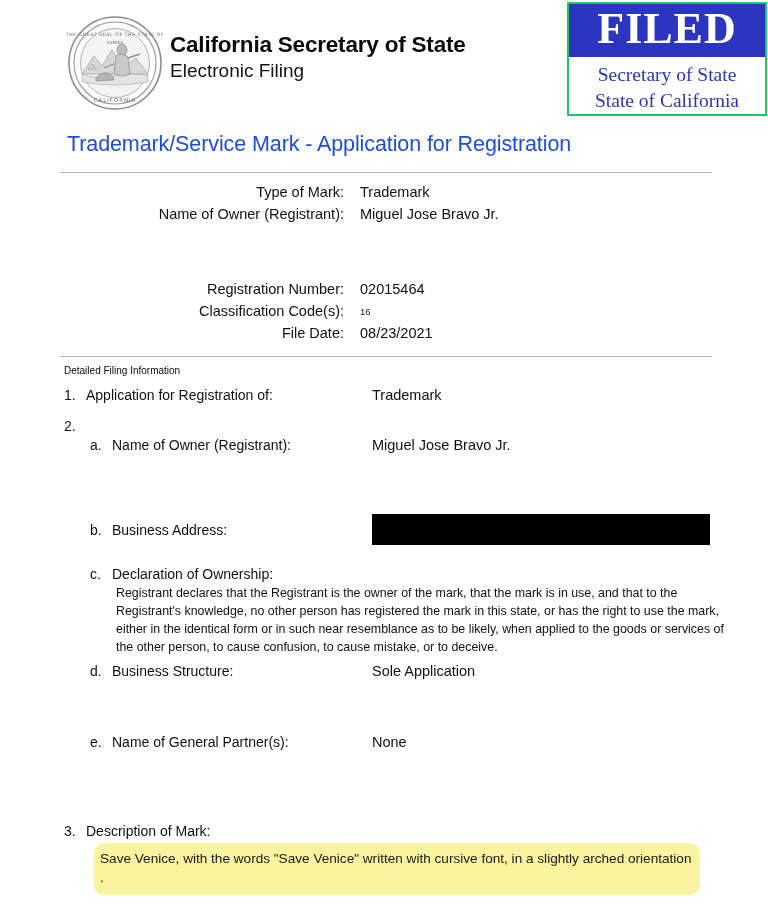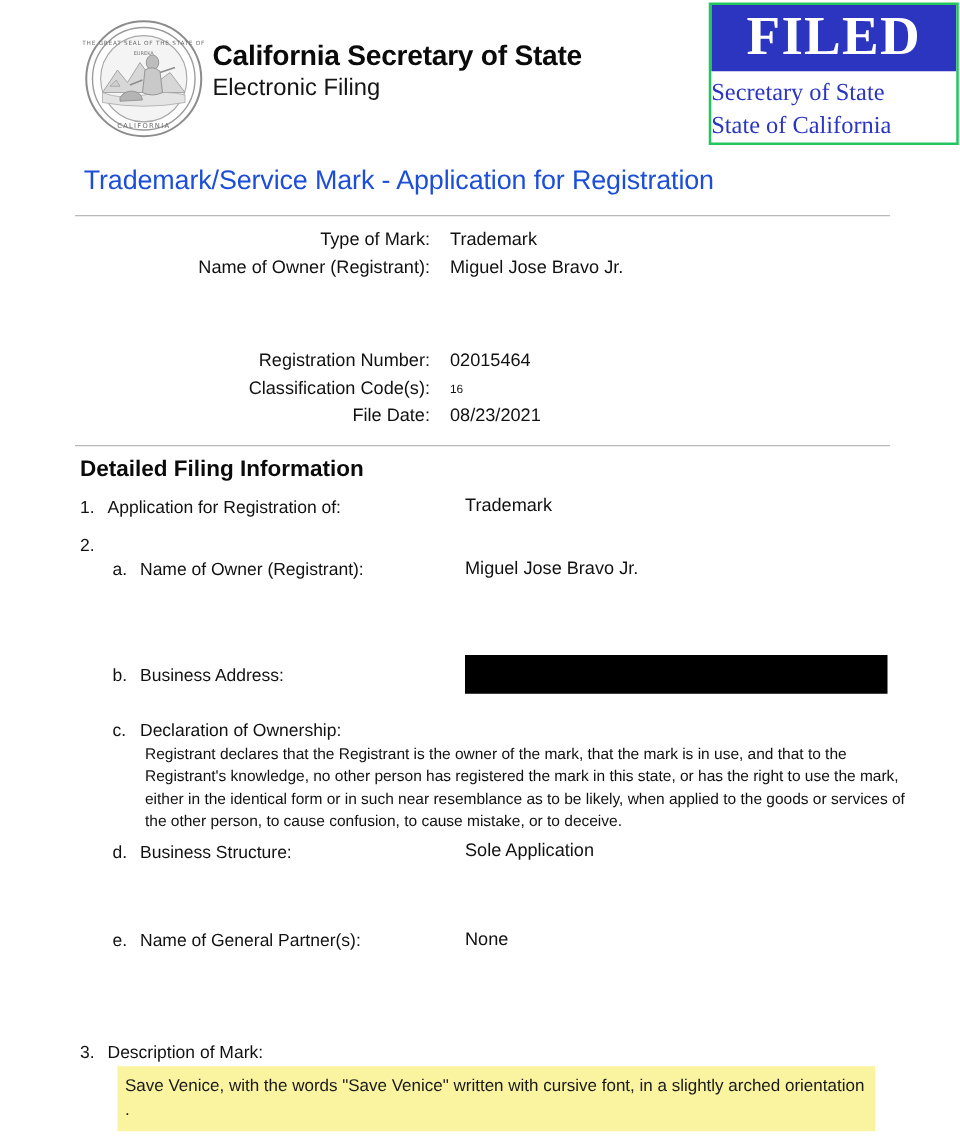--- a/index.html
+++ b/index.html
@@ -68,21 +68,21 @@
     font-family: "Liberation Serif", serif;
     font-weight: bold;
     font-size: 44px;
     letter-spacing: 1px;
     color: #ffffff;
     line-height: 1;
     padding-bottom: 3px;
   }
   .filed-lines {
     padding-top: 5px;
-    text-align: left;
+    text-align: center;
     border-radius: 27px;
   }
   .filed-line {
     font-family: "Liberation Serif", serif;
     font-size: 19.5px;
     color: #2b35c0;
     line-height: 1.33;
     white-space: nowrap;
   }
 
@@ -131,22 +131,22 @@
     white-space: nowrap;
   }
   .srow .svalue.tiny {
     font-size: 9.5px;
   }
 
   .gap-block { height: 42px; }
 
   
   .section-head {
-    font-size: 18px;
-    font-weight: bold;
+    font-size: 10px;
+    font-weight: normal;
     color: #0b0b0b;
     margin: 8px 0 0 4px;
   }
 
   .numlist { margin-top: 11px; }
 
   .item {
     display: flex;
     align-items: flex-start;
     margin-bottom: 3px;
@@ -194,20 +194,21 @@
 
   .spacer-d { height: 30px; }
   .spacer-e { height: 52px; }
 
   .desc-section { margin-top: 8px; }
   .highlight-box {
     margin: 4px 12px 0 34px;
     width: 606px;
     background: #faf39f;
     padding: 6px 8px 7px 6px;
+    border-radius: 10px;
   }
   .highlight-text {
     font-size: 13.6px;
     line-height: 1.42;
     color: #1a1a1a;
   }
 </style>
 </head>
 <body>
 

